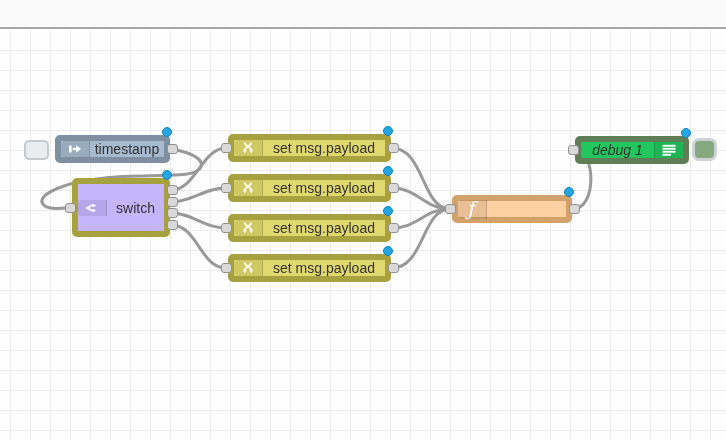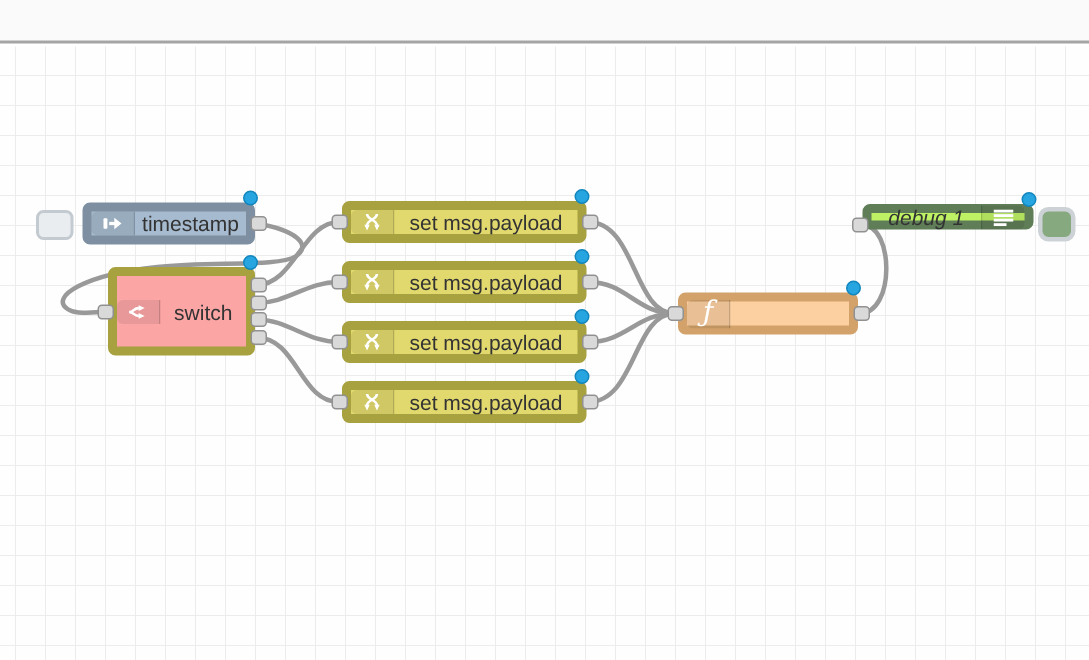--- a/index.html
+++ b/index.html
@@ -60,21 +60,21 @@
               <rect x="2" y="4.5" width="2.6" height="7" rx="0.6"></rect>
               <rect x="5.8" y="6.9" width="4.4" height="2.2"></rect>
               <polygon points="9.2,4.2 14,8 9.2,11.8"></polygon>
             </g>
           </svg>
         </div>
         <div class="nlabel">timestamp</div>
       </div>
       <div class="port" style="left: 166.5px; top: 144px;"></div>
       <div class="dot" style="left: 162px; top: 127px; background: rgb(38, 165, 224); border-color: rgb(18, 134, 189);"></div>
-      <div class="node" style="left: 72px; top: 178px; width: 98px; height: 59px; background: #fca5a5; border-color: rgb(168, 161, 63);">
+      <div class="node" style="left: 72px; top: 178px; width: 98px; height: 59px; background: #c4b5fd; border-color: rgb(168, 161, 63);">
         <div class="icon-box left">
           <svg width="16" height="16" viewBox="0 0 16 16" xmlns="http://www.w3.org/2000/svg">
             <g stroke="#fff" stroke-width="1.7" fill="none">
               <path d="M2.2 8 C5.5 8 4.8 5.4 8.6 5.4"></path>
               <path d="M2.2 8 C5.5 8 4.8 10.6 8.6 10.6"></path>
             </g>
             <g fill="#fff">
               <polygon points="8.4,3.5 12.4,5.4 8.4,7.3"></polygon>
               <polygon points="8.4,8.7 12.4,10.6 8.4,12.5"></polygon>
             </g>
@@ -162,21 +162,21 @@
       <div class="dot" style="left: 383px; top: 246px; background: rgb(38, 165, 224); border-color: rgb(18, 134, 189);"></div>
       <div class="node" style="left: 452px; top: 195px; width: 120px; height: 28px; background: rgb(253, 208, 162); border-color: rgb(210, 162, 106);">
         <div class="icon-box left">
           <span class="ficon">ƒ</span>
         </div>
       </div>
       <div class="port" style="left: 444.5px; top: 204px;"></div>
       <div class="port" style="left: 568.5px; top: 204px;"></div>
       <div class="dot" style="left: 564px; top: 187px; background: rgb(38, 165, 224); border-color: rgb(18, 134, 189);"></div>
       <div class="debug-btn" style="left: 692px; top: 138px; width: 25px; height: 23px;"></div>
-      <div class="node" style="left: 575px; top: 136px; width: 114px; height: 17px; background: #bef264; border-color: rgb(95, 125, 87);">
+      <div class="node" style="left: 575px; top: 136px; width: 114px; height: 28px; background: #22c55e; border-color: rgb(95, 125, 87);">
         <div class="nlabel it">debug 1</div>
         <div class="icon-box right">
           <svg width="16" height="16" viewBox="0 0 16 16" xmlns="http://www.w3.org/2000/svg">
             <g fill="#fff">
               <rect x="1.5" y="2.8" width="13" height="1.9"></rect>
               <rect x="1.5" y="5.8" width="13" height="1.9"></rect>
               <rect x="1.5" y="8.8" width="13" height="1.9"></rect>
               <rect x="1.5" y="11.8" width="8.5" height="1.9"></rect>
             </g>
           </svg>

